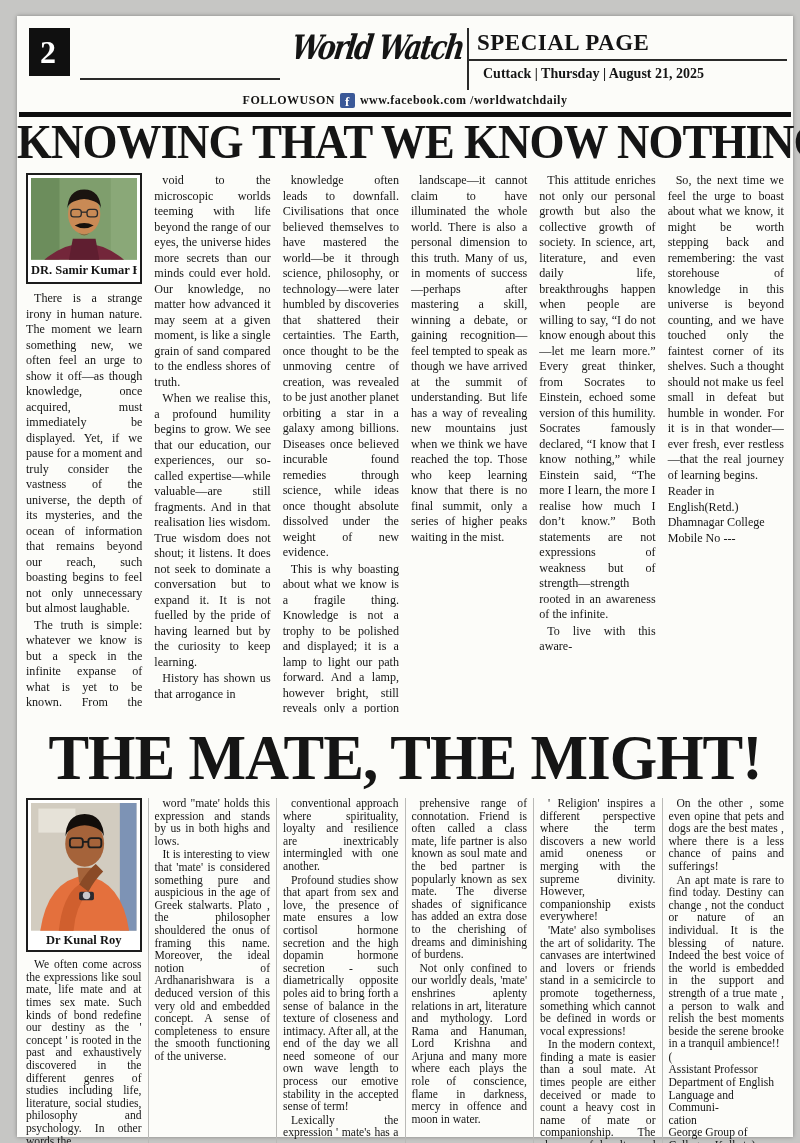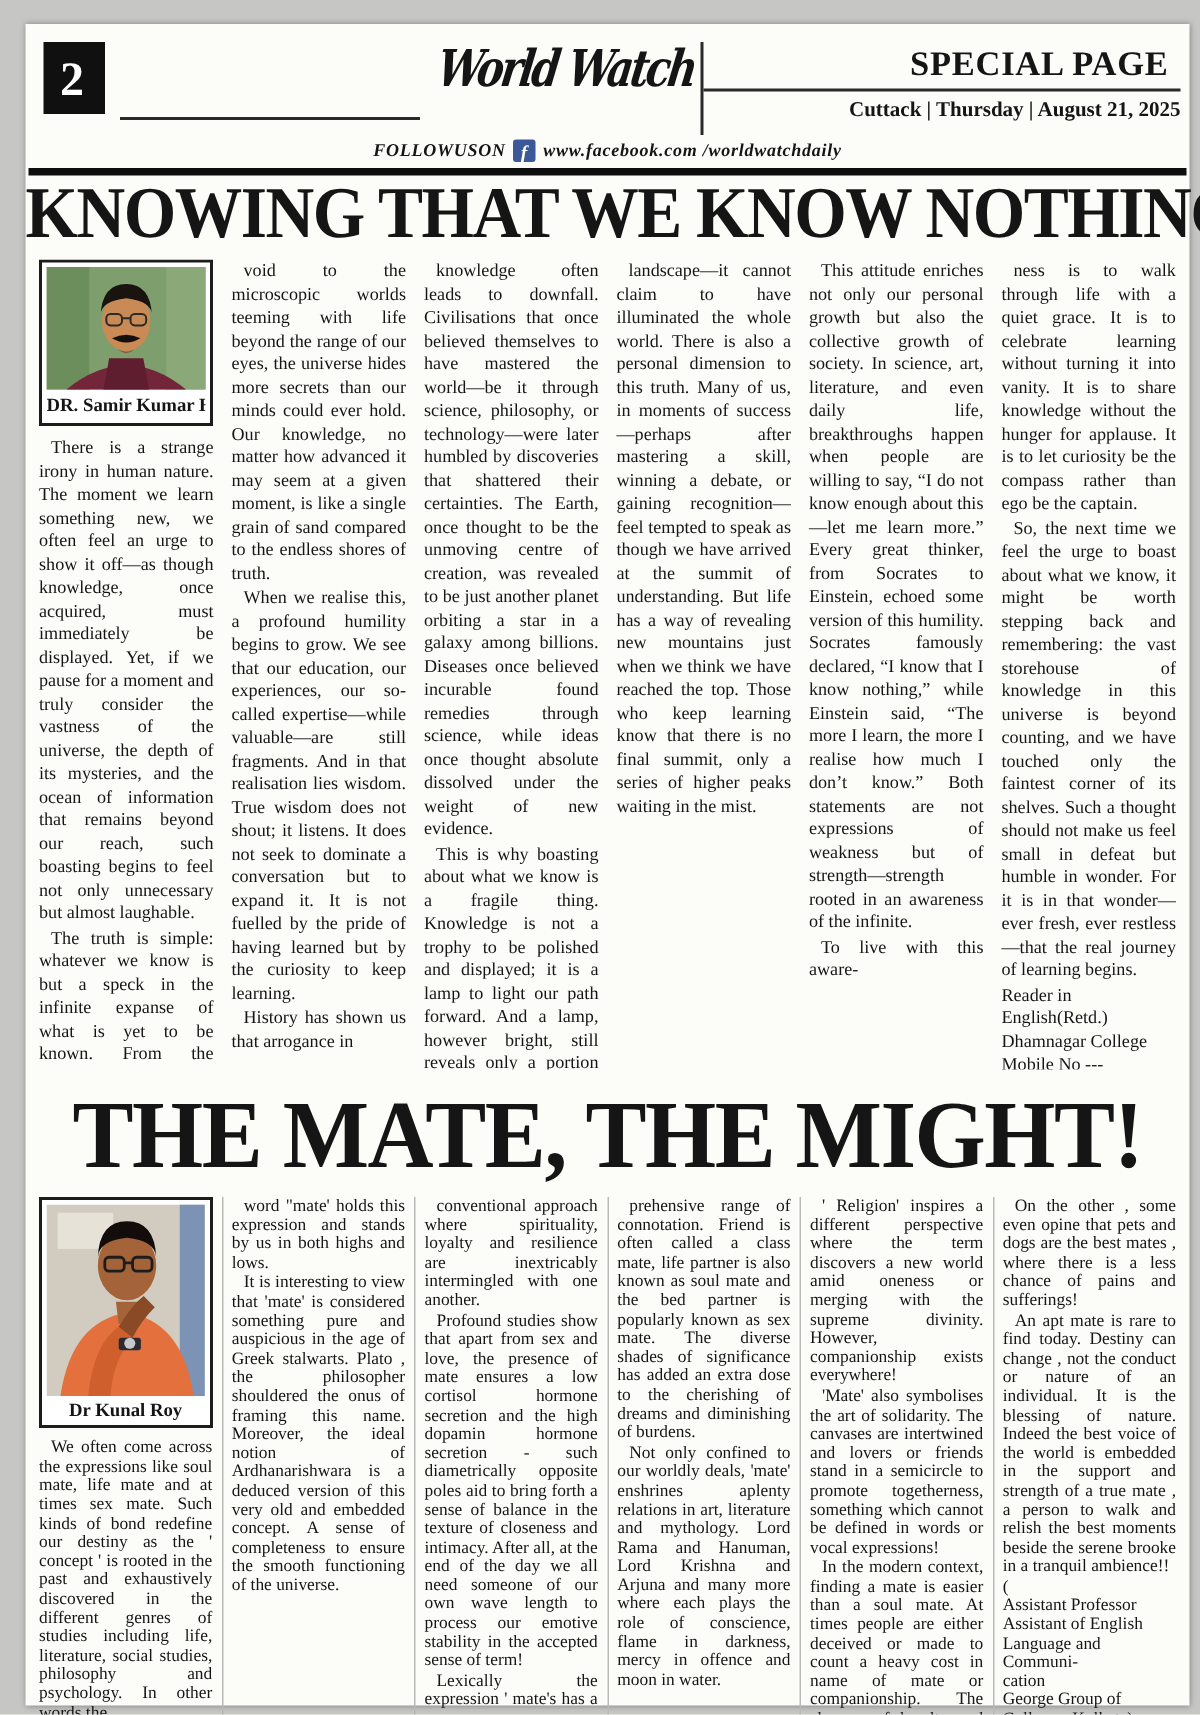--- a/index.html
+++ b/index.html
@@ -21,29 +21,29 @@
     font-weight:bold;font-size:32px;display:flex;align-items:center;justify-content:center;
     border-right:3px solid #101010;flex:0 0 auto;
   }
   .header-mid{flex:1 1 auto;border-bottom:2px solid #2a2a2a;height:50px;margin:0 6px 0 10px;}
   .logo{
     flex:0 0 auto;font-family:"DejaVu Serif", serif;font-style:italic;font-weight:bold;
     font-size:27px;letter-spacing:-2px;line-height:1;padding-top:14px;
     transform:skewX(-8deg) scaleY(1.25);transform-origin:bottom left;
     white-space:nowrap;
   }
-  .header-right{flex:0 0 318px;display:flex;flex-direction:column;border-left:2px solid #2a2a2a;margin-left:10px;text-align:right;}
+  .header-right{flex:0 0 318px;display:flex;flex-direction:column;border-left:2px solid #2a2a2a;margin-left:10px;}
   .special{
     font-weight:bold;font-size:23px;letter-spacing:.5px;padding:2px 8px 3px;
     border-bottom:2px solid #2a2a2a;
   }
   .dateline{font-weight:bold;font-size:14px;padding:5px 0 0 14px;white-space:nowrap;}
   .follow-row{
     text-align:center;font-weight:bold;font-size:12px;letter-spacing:.5px;
-    padding:3px 0 4px;display:flex;justify-content:center;align-items:center;gap:5px;font-style:italic;
+    padding:3px 0 4px;display:flex;justify-content:center;align-items:center;gap:5px;
   }
   .fb-icon{
     display:inline-flex;width:15px;height:15px;background:#3b5998;color:#fff;
     align-items:flex-end;justify-content:center;font-weight:bold;font-size:13px;line-height:1;
     font-family:"Liberation Serif", serif;border-radius:2px;
   }
   .thick-rule{height:5px;background:#0d0d0d;margin:0 2px;}
   
   .headline1{
     margin:3px 0 8px;text-align:center;font-weight:bold;font-size:45px;line-height:1.0;
@@ -137,21 +137,20 @@
       </div>
     <div class="col">
         <p class="para">landscape—it cannot claim to have illuminated the whole world. There is also a personal dimension to this truth. Many of us, in moments of success—perhaps after mastering a skill, winning a debate, or gaining recognition—feel tempted to speak as though we have arrived at the summit of understanding. But life has a way of revealing new mountains just when we think we have reached the top. Those who keep learning know that there is no final summit, only a series of higher peaks waiting in the mist.</p>
       </div>
     <div class="col">
         <p class="para">This attitude enriches not only our personal growth but also the collective growth of society. In science, art, literature, and even daily life, breakthroughs happen when people are willing to say, “I do not know enough about this—let me learn more.” Every great thinker, from Socrates to Einstein, echoed some version of this humility. Socrates famously declared, “I know that I know nothing,” while Einstein said, “The more I learn, the more I realise how much I don’t know.” Both statements are not expressions of weakness but of strength—strength rooted in an awareness of the infinite.</p>
         <p class="para">To live with this aware-</p>
       </div>
     <div class="col">
       <div>
-          <p class="para">ness is to walk through life with a quiet grace. It is to celebrate learning without turning it into vanity. It is to share knowledge without the hunger for applause. It is to let curiosity be the compass rather than ego be the captain.</p>
           <p class="para">So, the next time we feel the urge to boast about what we know, it might be worth stepping back and remembering: the vast storehouse of knowledge in this universe is beyond counting, and we have touched only the faintest corner of its shelves. Such a thought should not make us feel small in defeat but humble in wonder. For it is in that wonder—ever fresh, ever restless—that the real journey of learning begins.</p>
         </div>
       <div class="signature">
           <p class="sig-line">Reader in</p>
           <p class="sig-line">English(Retd.)</p>
           <p class="sig-line">Dhamnagar College</p>
           <p class="sig-line">Mobile No ---</p>
         </div>
     </div>
   </div>
@@ -202,21 +201,21 @@
         <p class="para">In the modern context, finding a mate is easier than a soul mate. At times people are either deceived or made to count a heavy cost in name of mate or companionship. The absence of loyalty and dedication adds fuel to the fire.</p>
       </div>
     <div class="col">
       <div>
           <p class="para">On the other , some even opine that pets and dogs are the best mates , where there is a less chance of pains and sufferings!</p>
           <p class="para">An apt mate is rare to find today. Destiny can change , not the conduct or nature of an individual. It is the blessing of nature. Indeed the best voice of the world is embedded in the support and strength of a true mate , a person to walk and relish the best moments beside the serene brooke in a tranquil ambience!!</p>
         </div>
       <div class="signature">
           <p class="sig-line">(</p>
           <p class="sig-line">Assistant Professor</p>
-          <p class="sig-line">Assistant of English</p>
+          <p class="sig-line">Department of English</p>
           <p class="sig-line">Language and Communi-</p>
           <p class="sig-line">cation</p>
           <p class="sig-line">George Group of</p>
           <p class="sig-line">Colleges, Kolkata)</p>
         </div>
     </div>
   </div>
 
 </div>
 

